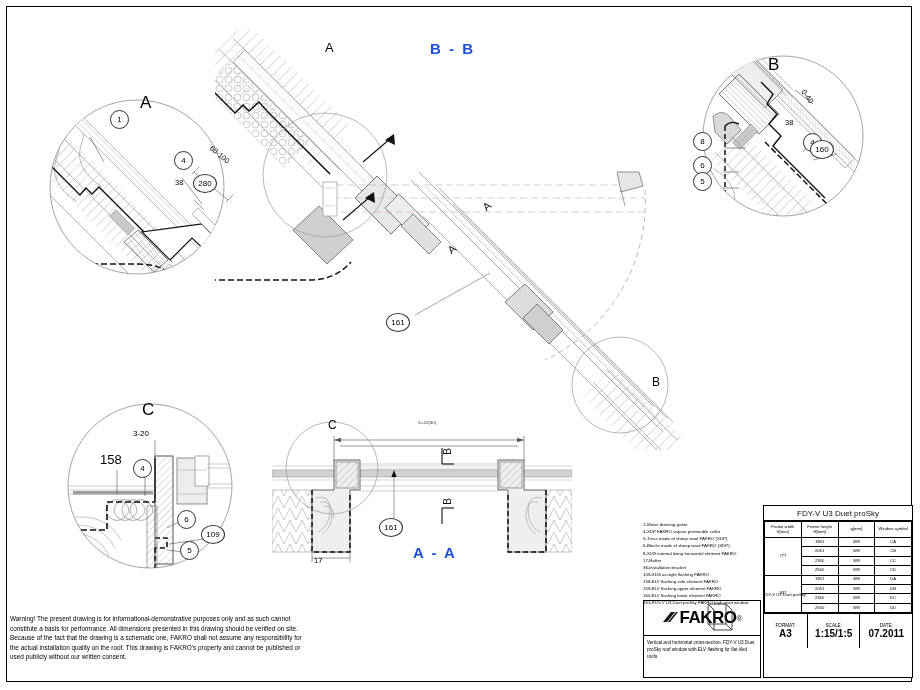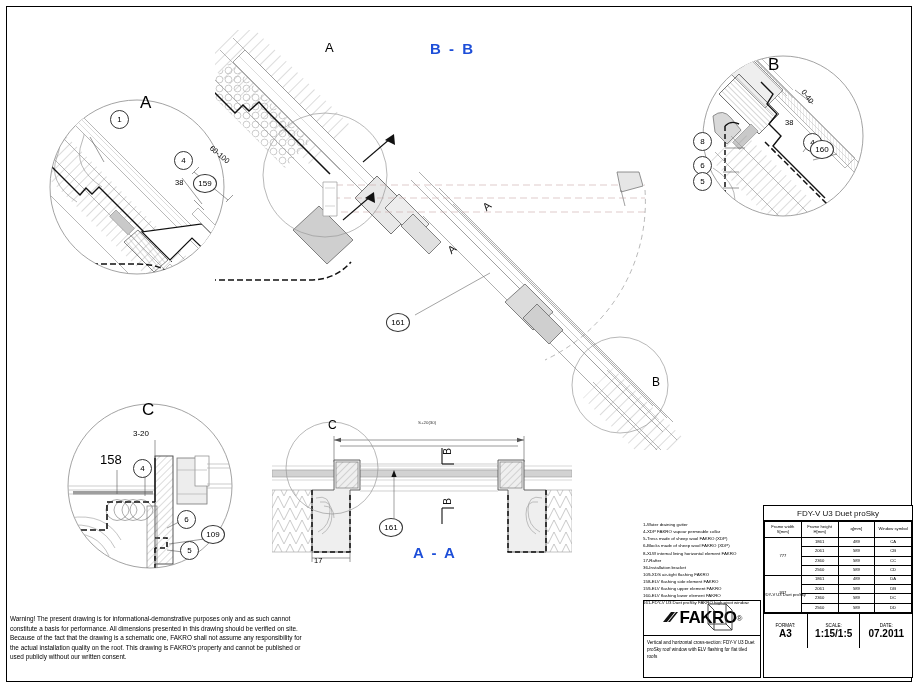--- a/index.html
+++ b/index.html
@@ -122,21 +122,21 @@
 
         <line x1="152" y1="80" x2="186" y2="108"></line>
         <line x1="150" y1="82" x2="157" y2="75"></line>
         <line x1="184" y1="110" x2="191" y2="103"></line>
       </g>
     </svg>
   </div>
   <div class="abs detail-letter" style="left:140px;top:93px;">A</div>
   <div class="abs bubble" style="left:110px;top:110px;">1</div>
   <div class="abs bubble" style="left:174px;top:151px;">4</div>
-  <div class="abs bubble w" style="left:193px;top:174px;">159</div>
+  <div class="abs bubble w" style="left:193px;top:174px;">280</div>
   <div class="abs dimtxt" style="left:175px;top:178px;">38</div>
   <div class="abs dimtxt" style="left:208px;top:150px;transform:rotate(40deg);">60-100</div>
 
   <div class="abs" style="left:695px;top:48px;">
     <svg width="180" height="180" viewBox="0 0 180 180">
       <defs>
         <clipPath id="clipB">
             <circle cx="88" cy="88" r="80"></circle>
           </clipPath>
         <pattern id="hatchB" width="7" height="7" patternTransform="rotate(45)" patternUnits="userSpaceOnUse">

